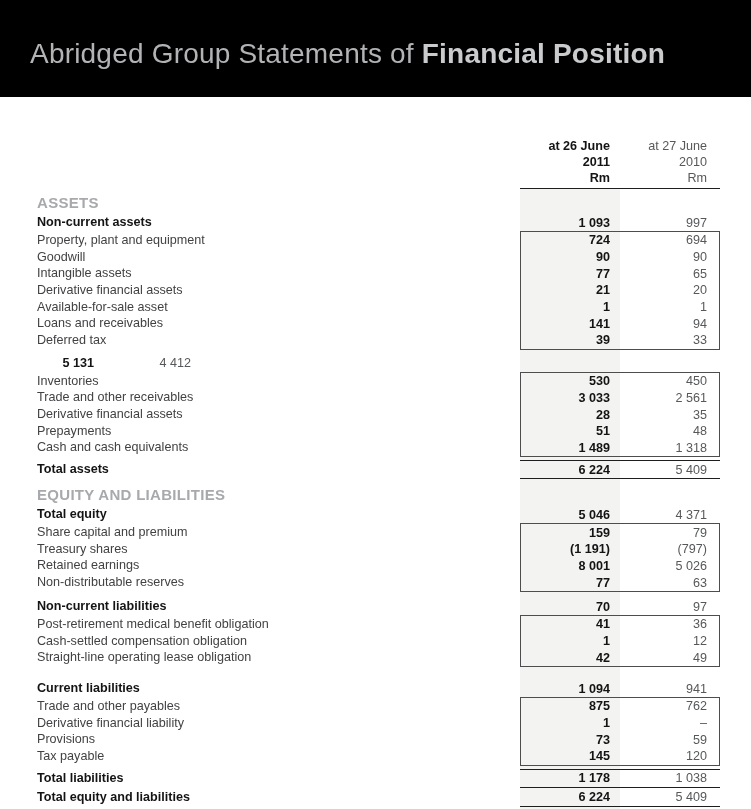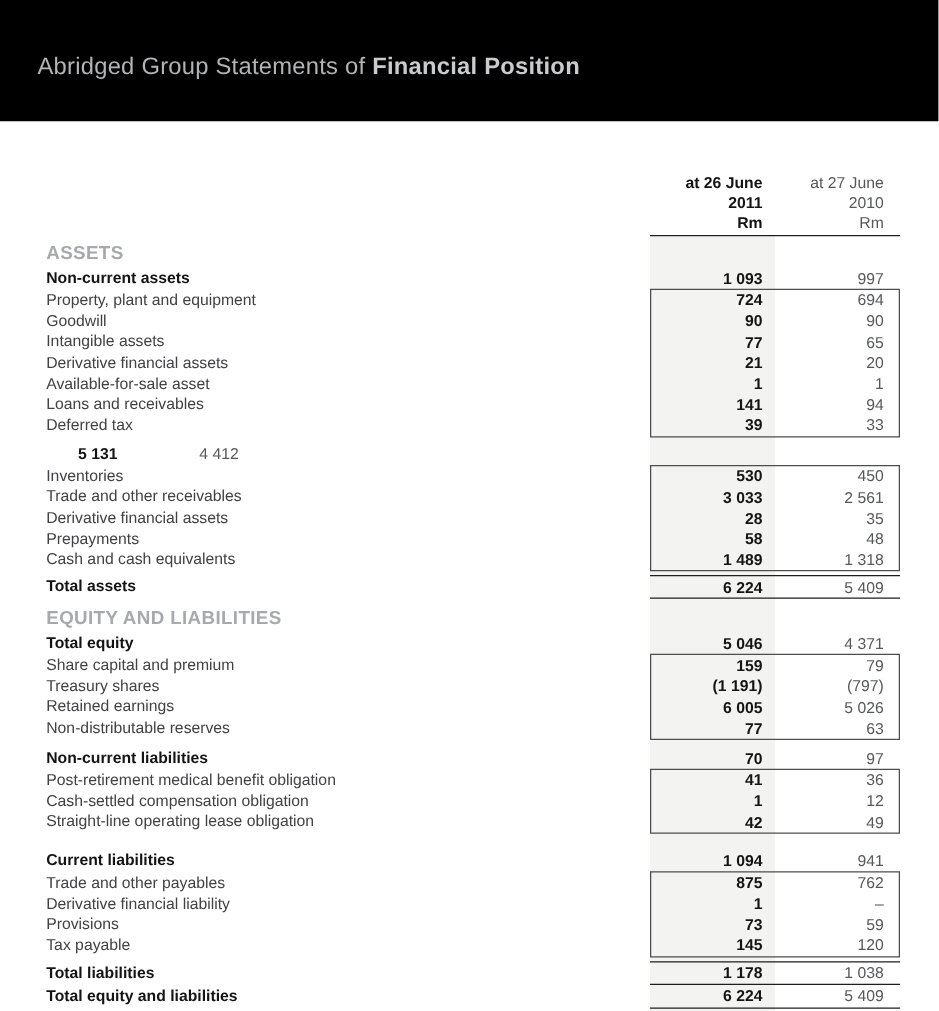--- a/index.html
+++ b/index.html
@@ -5,21 +5,21 @@
   html,body{margin:0;padding:0;background:#ffffff;}
   #page{
     position:relative;width:751px;height:809px;overflow:hidden;background:#ffffff;
     font-family:"Liberation Sans", sans-serif;
   }
   
   .header-band{
     position:absolute;top:0;left:0;width:751px;height:97px;background:#000000;
     display:flex;align-items:center;padding-left:30px;box-sizing:border-box;
   }
-  .title{font-size:19px;letter-spacing:.2px;white-space:nowrap;margin-top:11px;}
+  .title{font-size:28px;letter-spacing:.2px;white-space:nowrap;margin-top:11px;}
   .title .t-reg{color:#b1b3b5;font-weight:400;}
   .title .t-bold{color:#c9cbcd;font-weight:700;}
   
   #content{position:absolute;top:97px;left:0;width:751px;height:712px;}
   
   .gray-strip{position:absolute;top:92px;left:520px;width:100px;height:620px;background:#f3f3f1;}
   .table-wrap{position:relative;z-index:1;}
   
   .colhead{
     position:relative;display:flex;margin-top:41px;padding-right:31px;padding-bottom:3px;
@@ -146,21 +146,21 @@
               <div class="c1">3 033</div>
               <div class="c2">2 561</div>
             </div>
             <div class="trow ">
               <div class="lab">Derivative financial assets</div>
               <div class="c1">28</div>
               <div class="c2">35</div>
             </div>
             <div class="trow ">
               <div class="lab">Prepayments</div>
-              <div class="c1">58</div>
+              <div class="c1">51</div>
               <div class="c2">48</div>
             </div>
             <div class="trow ">
               <div class="lab">Cash and cash equivalents</div>
               <div class="c1">1 489</div>
               <div class="c2">1 318</div>
             </div>
           </div>
           <div class="trow total" style="margin-top: 3px;">
             <div class="lab">Total assets</div>
@@ -179,21 +179,21 @@
               <div class="c1">159</div>
               <div class="c2">79</div>
             </div>
             <div class="trow ">
               <div class="lab">Treasury shares</div>
               <div class="c1">(1 191)</div>
               <div class="c2">(797)</div>
             </div>
             <div class="trow ">
               <div class="lab">Retained earnings</div>
-              <div class="c1">6 005</div>
+              <div class="c1">8 001</div>
               <div class="c2">5 026</div>
             </div>
             <div class="trow ">
               <div class="lab">Non-distributable reserves</div>
               <div class="c1">77</div>
               <div class="c2">63</div>
             </div>
           </div>
           <div class="trow brow" style="margin-top: 6px;">
             <div class="lab">Non-current liabilities</div>

